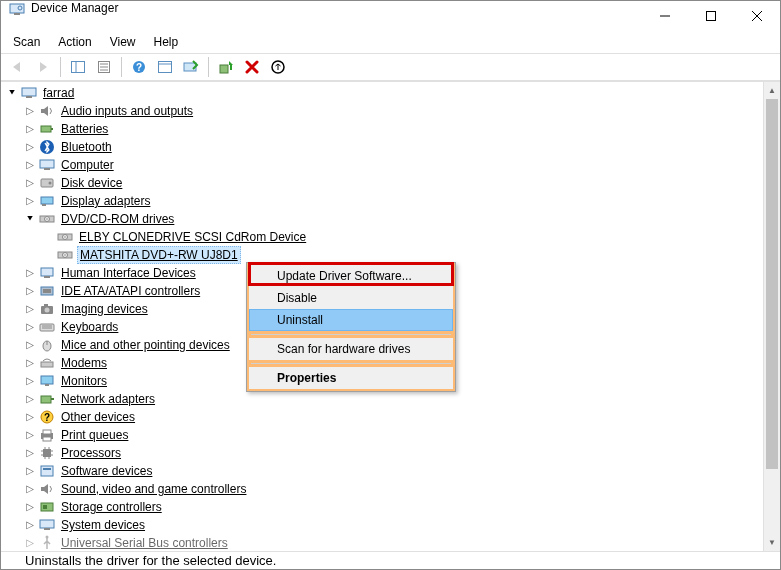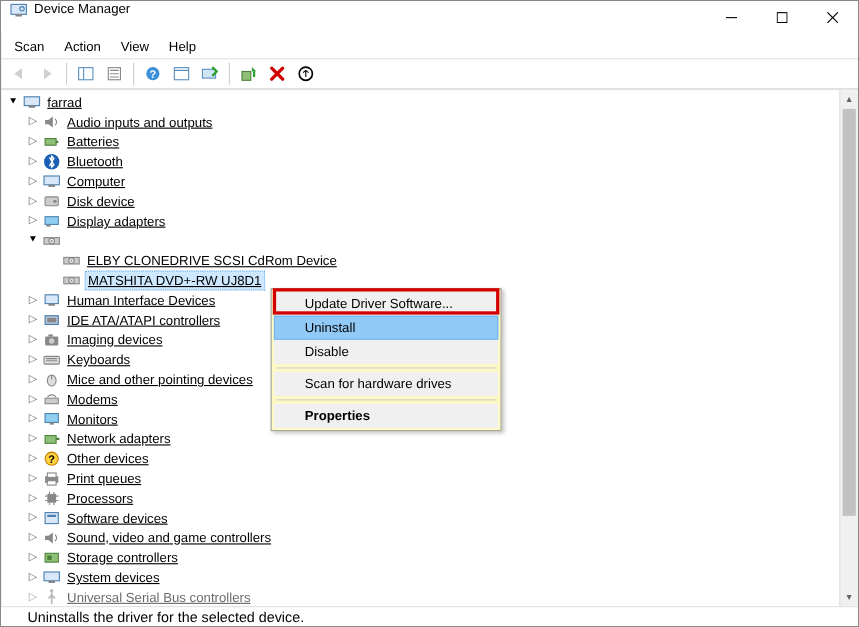--- a/index.html
+++ b/index.html
@@ -120,21 +120,21 @@
     border-top: 1px solid #e0e0e0;
     padding: 1px 24px;
     font-size: 13px;
     background: #fff;
   }
   
   .context-menu {
     position: absolute;
     box-shadow: 2px 2px 4px rgba(0,0,0,0.25);
     border: 1px solid #a0a0a0;
-    background: #fef9c3;
+    background: #fdba74;
     font-size: 12px;
     z-index: 100;
     padding: 2px;
   }
   .ctx-item {
     padding: 4px 24px 4px 28px;
     background: #f0f0f0;
     white-space: nowrap;
   }
   .ctx-item.hover {
@@ -345,20 +345,21 @@
     <div class="tree-row">
       <span class="tree-indent"></span>
         <span class="expander open">⯆</span>
       <span class="node-icon">
           <svg width="16" height="16">
             <rect x="1" y="5" width="14" height="6" fill="#ccc" stroke="#888"></rect>
             <circle cx="8" cy="8" r="2.5" fill="#eee" stroke="#888"></circle>
             <circle cx="8" cy="8" r="0.8" fill="#888"></circle>
           </svg>
         </span>
+      <span class="node-label">DVD/CD-ROM drives</span>
     </div>
 
     <div class="tree-row">
       <span class="tree-indent"></span>
         <span class="tree-indent"></span>
         <span class="expander"></span>
       <span class="node-icon">
           <svg width="16" height="16">
             <rect x="1" y="5" width="14" height="6" fill="#ccc" stroke="#888"></rect>
             <circle cx="8" cy="8" r="2.5" fill="#eee" stroke="#888"></circle>
@@ -594,21 +595,21 @@
     <div class="scroll-arrow">▼</div>
   </div>
 </div>
 
 <div class="statusbar">
   <span>Uninstalls the driver for the selected device.</span>
 </div>
 
 <div class="context-menu" style="left:245px; top:261px; width:210px;">
   <div class="ctx-item">Update Driver Software...</div>
+  <div class="ctx-item">Disable</div>
   <div class="ctx-item hover">Uninstall</div>
-  <div class="ctx-item">Disable</div>
   <div class="ctx-sep"></div>
   <div class="ctx-item">Scan for hardware drives</div>
   <div class="ctx-sep"></div>
   <div class="ctx-item"><b>Properties</b></div>
 </div>
 
 <div class="highlight-red" style="left:247px; top:261px; width:206px; height:24px;"></div>
 
 </body></html>

